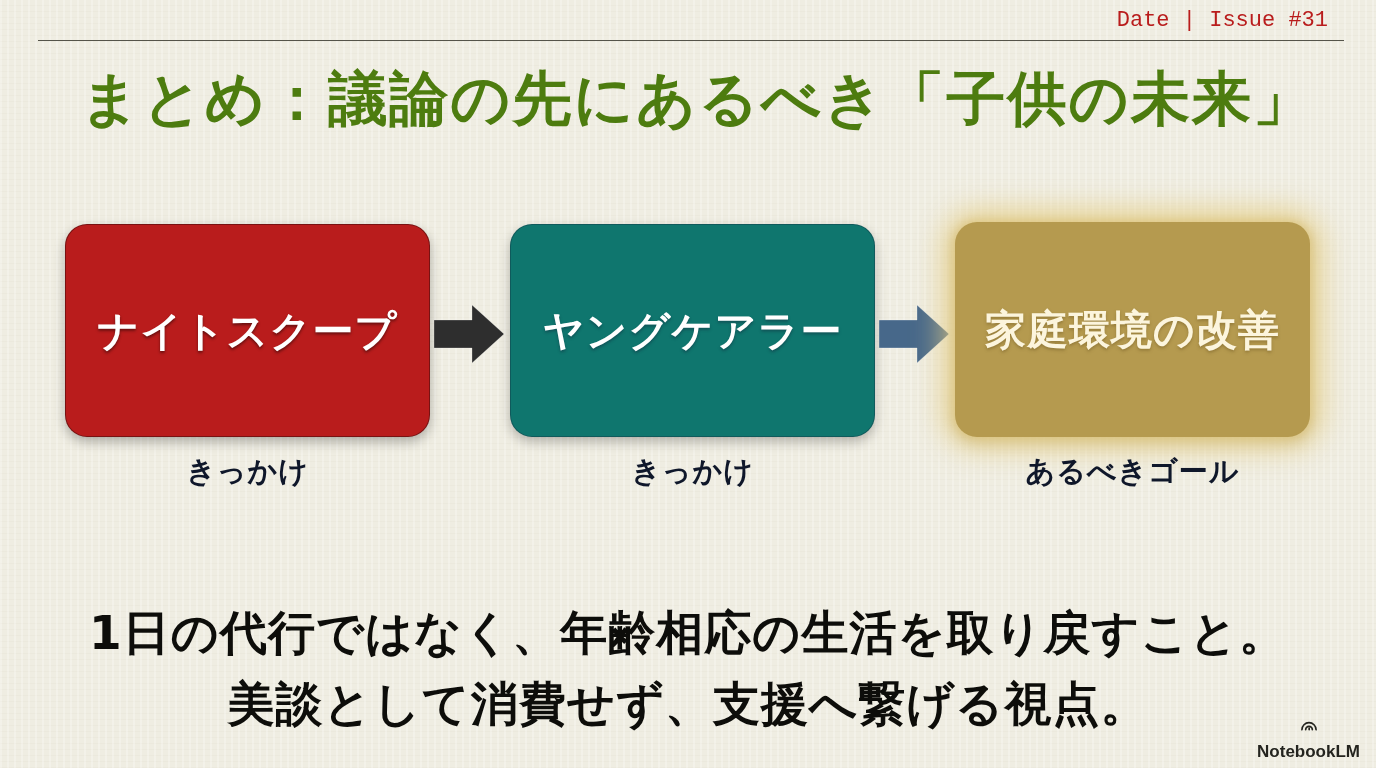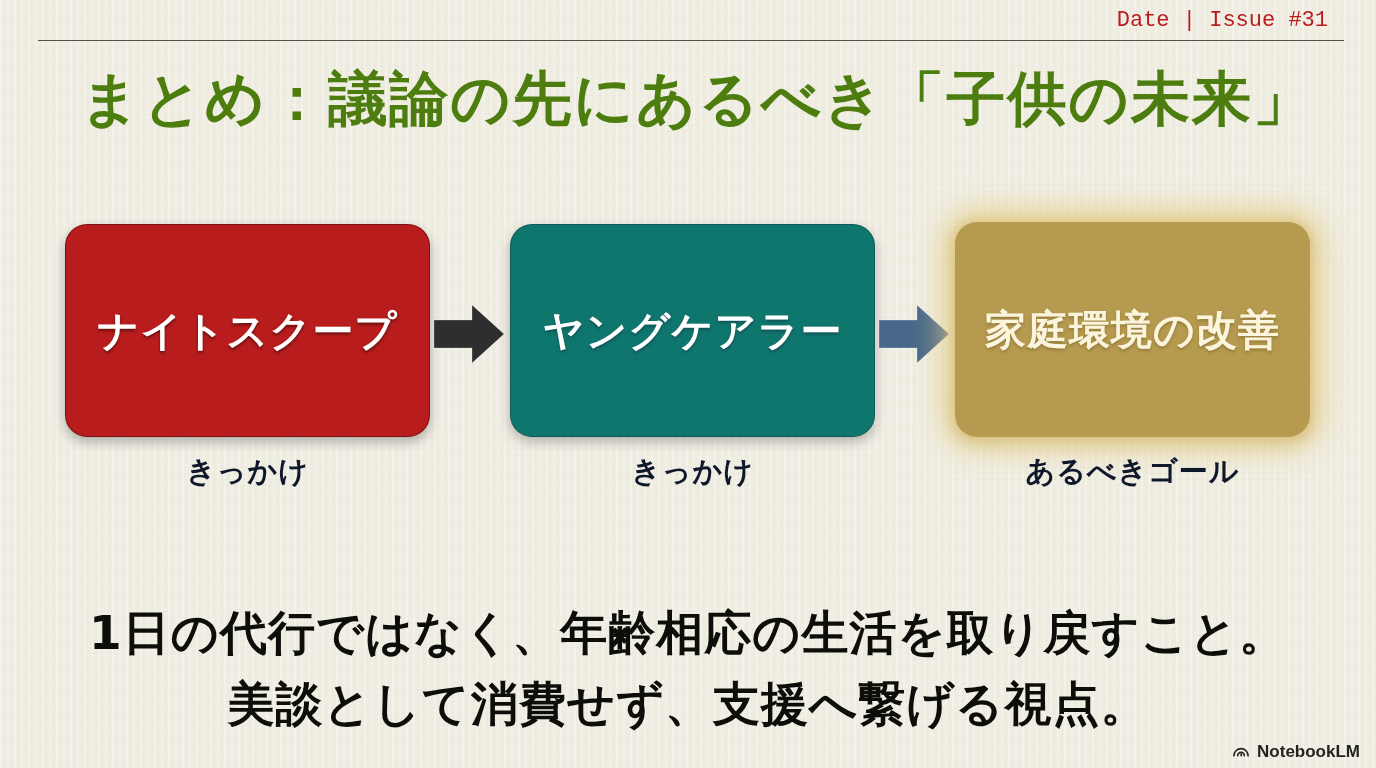--- a/index.html
+++ b/index.html
@@ -85,20 +85,21 @@
     text-align:center;
     font-weight:bold; color:#0d0d0a;
     font-size:47px; line-height:71px; letter-spacing:1px;margin-top:11px;
   }
 
   .footer-brand {
     position:absolute; right:16px; bottom:6px;
     display:flex; align-items:center; gap:6px;
     font-size:17px; font-weight:bold; color:#24241f;
     font-family:"Liberation Sans", sans-serif;
+    flex-direction:column;
   }
   .footer-brand svg { display:block; }
 </style>
 </head>
 <body>
 
 <div class="header-meta">Date | Issue #31</div>
 <div class="header-rule"></div>
 
 <h1 class="slide-title">まとめ：議論の先にあるべき「子供の未来」</h1>

